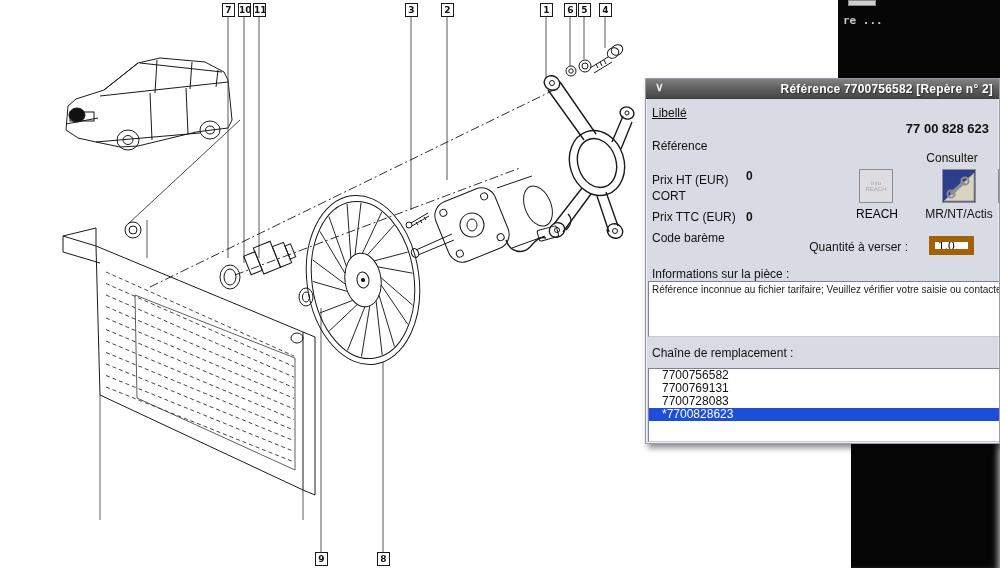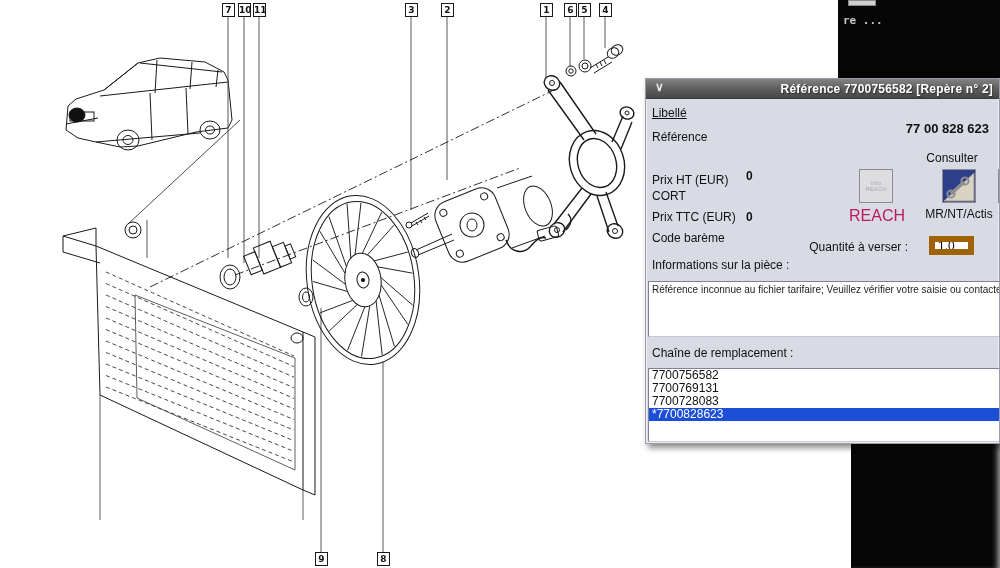--- a/index.html
+++ b/index.html
@@ -31,32 +31,32 @@
   .lbl { position:absolute; left:6px; }
   .val-bold { font-weight:bold; }
   .refval { position:absolute; right:10px; top:42px; font-weight:bold; font-size:13px; }
   .consulter { position:absolute; left:280px; top:72px; width:52px; text-align:center; }
   .icnbox { position:absolute; width:34px; height:34px; top:90px; border:1px solid #8b8b95; }
   .icn-reach { left:213px; background:#dddde1; color:#a8a8ac; font-size:6px; text-align:center;
                display:flex; align-items:center; justify-content:center; }
   .icn-mr { left:296px; background:#2c3e8c; }
   .icn-extra { left:352px; background:#2c3e8c; }
   .icnlabel { position:absolute; top:128px; text-align:center; }
-  .reach-word { left:191px; width:80px; color:#be185d; font-size:16px; }
+  .reach-word { left:191px; width:80px; color:#000000; font-size:12px; }
   .mr-word { left:264px; width:98px; color:#111; font-size:12px; }
   .qtylabel { position:absolute; left:150px; top:161px; width:112px; text-align:right; }
   .qtyinput { position:absolute; left:283px; top:157px; width:45px; height:19px; border:6px solid #a16207;
               background:#fff; font-size:12px; padding:1px 3px; font-family:"Liberation Sans",sans-serif; }
   .infobox { position:absolute; left:2px; top:202px; width:352px; height:56px; background:#fff;
              border-top:1px solid #808090; border-left:1px solid #808090; border-right:1px solid #c8c8d0; border-bottom:1px solid #c8c8d0; }
   .infobox .msg { display:block; padding:2px 3px; font-size:10px; color:#1c1c1c; white-space:nowrap; overflow:hidden; }
   .chainlabel { position:absolute; left:6px; top:267px; }
   .listbox { position:absolute; left:2px; top:289px; width:352px; height:74px; background:#fff;
              border-top:1px solid #808090; border-left:1px solid #808090; border-right:1px solid #c8c8d0; border-bottom:1px solid #c8c8d0; }
-  .list-item { height:13px; line-height:13px; padding-left:3px; font-size:12px; color:#111; }
+  .list-item { height:13px; line-height:13px; padding-left:13px; font-size:12px; color:#111; }
   .list-item.selected { background:#1d4ed8; color:#fff; }
 </style>
 </head>
 <body>
 
 <div class="stage">
 
   <div class="term-top">
     <div class="term-tabstrip"></div>
     <div class="term-text">re ...</div>
@@ -231,21 +231,21 @@
   <div class="callout" style="left:315px;top:552px;">9</div>
   <div class="callout" style="left:377px;top:552px;">8</div>
 
   <div class="dialog">
     <div class="titlebar">
       <span class="chev">∨</span>
       <span class="title">Référence 7700756582 [Repère n° 2]</span>
     </div>
 
     <span class="lbl" style="top:27px;text-decoration:underline;">Libellé</span>
-    <span class="lbl" style="top:51px;">Référence</span>
+    <span class="lbl" style="top:60px;">Référence</span>
     <span class="refval">77 00 828 623</span>
 
     <span class="consulter">Consulter</span>
 
     <span class="lbl" style="top:94px;">Prix HT (EUR)</span>
     <span class="lbl val-bold" style="left:100px;top:90px;">0</span>
     <span class="lbl" style="top:110px;">CORT</span>
     <span class="lbl" style="top:131px;">Prix TTC (EUR)</span>
     <span class="lbl val-bold" style="left:100px;top:131px;">0</span>
     <span class="lbl" style="top:152px;">Code barème</span>
@@ -263,21 +263,21 @@
       </svg>
     </div>
     <div class="icnbox icn-extra"></div>
 
     <span class="icnlabel reach-word">REACH</span>
     <span class="icnlabel mr-word">MR/NT/Actis</span>
 
     <span class="qtylabel">Quantité à verser :</span>
     <input class="qtyinput" value="1.0" style="">
 
-    <span class="lbl" style="top:179px;text-align:center;">Informations sur la pièce :</span>
+    <span class="lbl" style="top:188px;text-align:center;">Informations sur la pièce :</span>
     <div class="infobox">
       <span class="msg">Référence inconnue au fichier tarifaire; Veuillez vérifier votre saisie ou contacter vot</span>
     </div>
 
     <span class="lbl chainlabel">Chaîne de remplacement :</span>
     <div class="listbox">
       <div class="list-item">7700756582</div>
       <div class="list-item">7700769131</div>
       <div class="list-item">7700728083</div>
       <div class="list-item selected">*7700828623</div>

